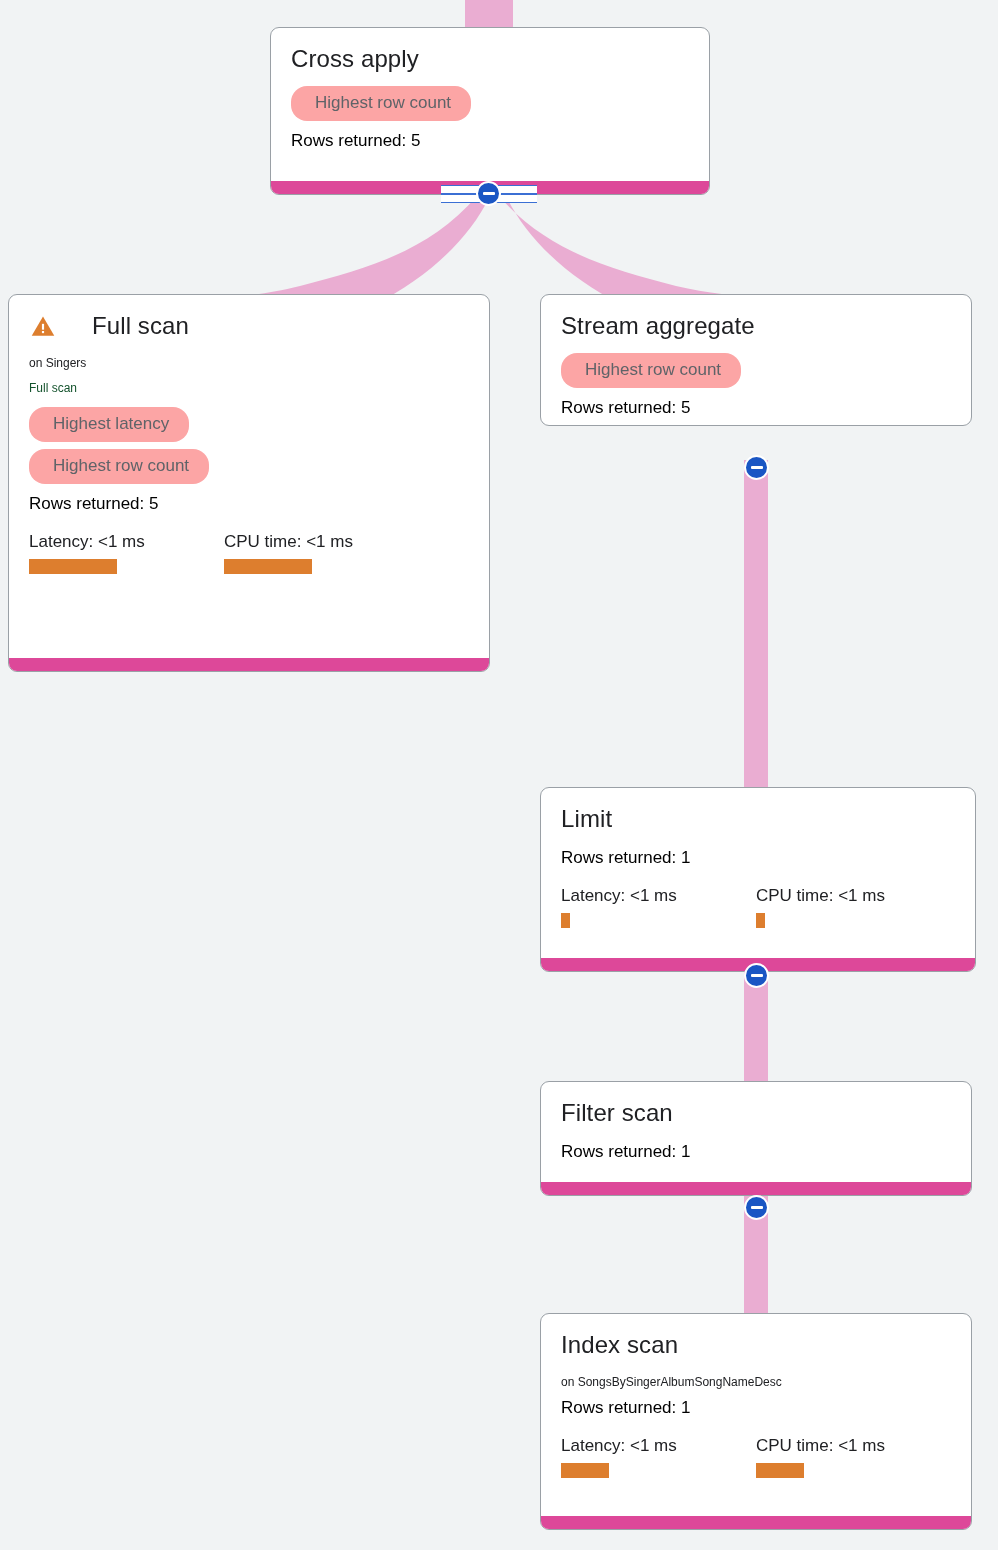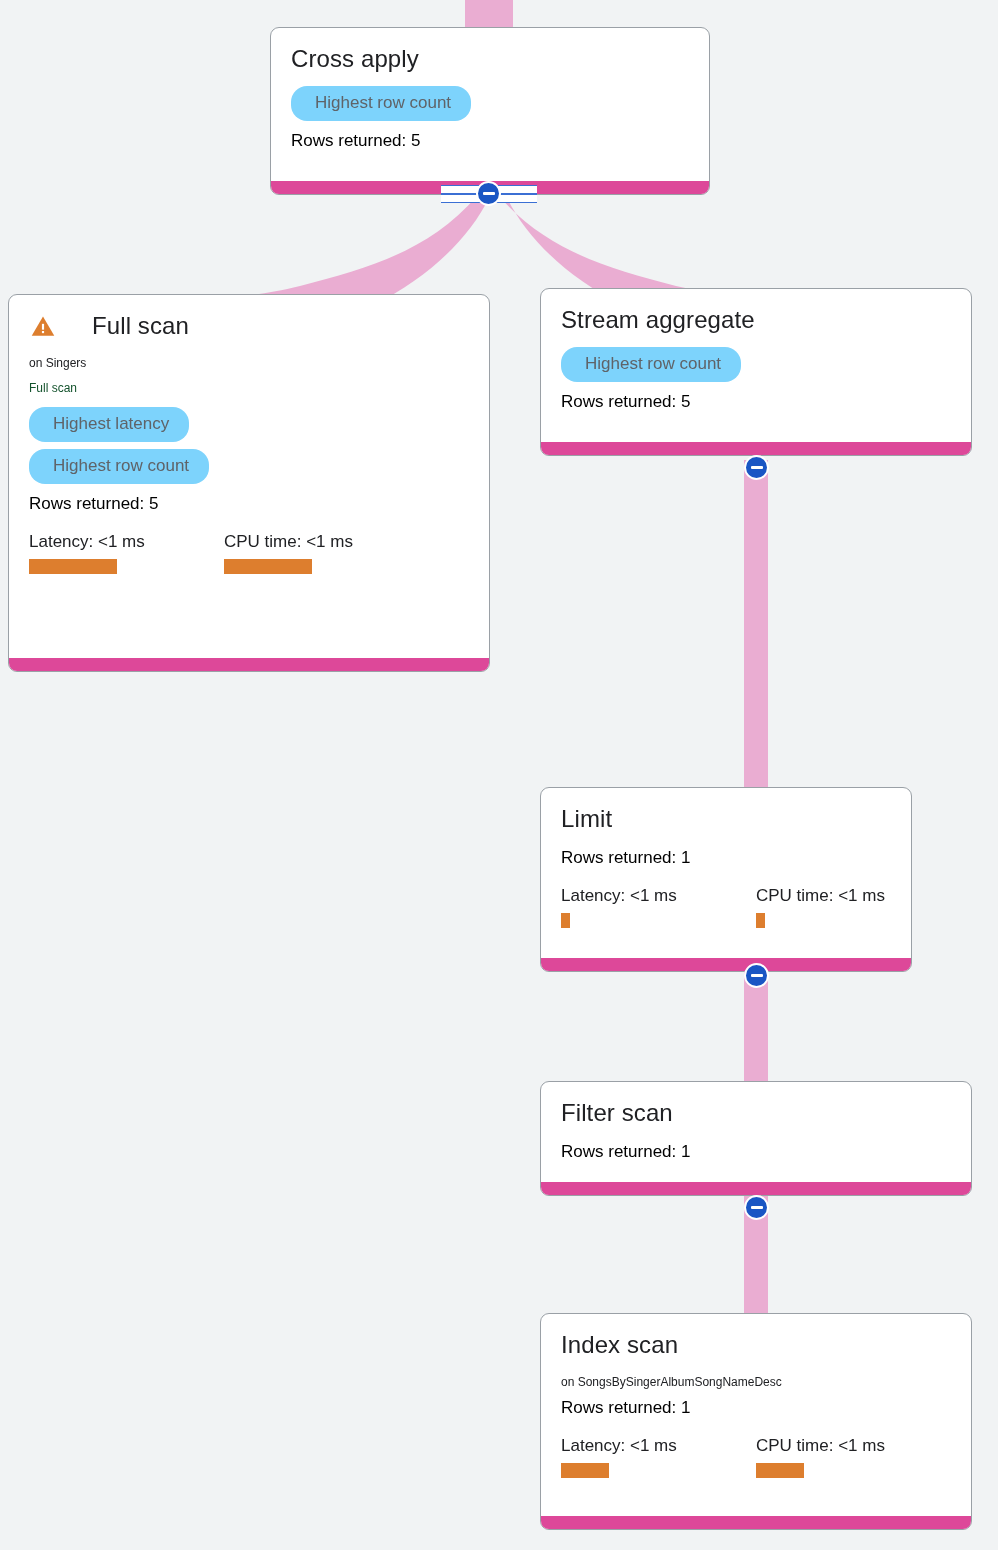--- a/index.html
+++ b/index.html
@@ -88,21 +88,21 @@
     margin-top: 6px;
     white-space: nowrap;
   }
   .node-sub.muted {
     color: #14532d;
     margin-top: 1px;
   }
 
   .badge {
     display: inline-block;
-    background: #7dd3fc;
+    background: #fca5a5;
     color: #5f6368;
     border-radius: 16px;
     font-size: 17px;
     line-height: 22px;
     padding: 6px 20px 7px 24px;
     margin-top: 7px;
     white-space: nowrap;
   }
   .badge.first { margin-top: 8px; }
 
@@ -247,33 +247,33 @@
         </div>
         <div class="metric">
           <div class="metric-label">CPU time: &lt;1 ms</div>
           <div class="metric-bar" style="width:88px;"></div>
         </div>
       </div>
     </div>
     <div class="node-accent"></div>
   </div>
 
-  <div class="node" style="left:540px; top:288px; width:432px; height:168px;">
+  <div class="node" style="left:540px; top:294px; width:432px; height:132px;">
     <div class="node-body">
       <div class="node-title-row">
         <div class="node-title">Stream aggregate</div>
       </div>
       <div class="badge first">Highest row count</div>
       <div class="rows-line">Rows returned: 5</div>
     </div>
     <div class="node-accent"></div>
   </div>
   <div class="toggle" style="left:744px; top:455px;"></div>
 
-  <div class="node" style="left:540px; top:787px; width:372px; height:185px;">
+  <div class="node" style="left:540px; top:787px; width:436px; height:185px;">
     <div class="node-body">
       <div class="node-title-row">
         <div class="node-title">Limit</div>
       </div>
       <div class="rows-line">Rows returned: 1</div>
       <div class="metrics">
         <div class="metric latency">
           <div class="metric-label">Latency: &lt;1 ms</div>
           <div class="metric-bar" style="width:9px;"></div>
         </div>

